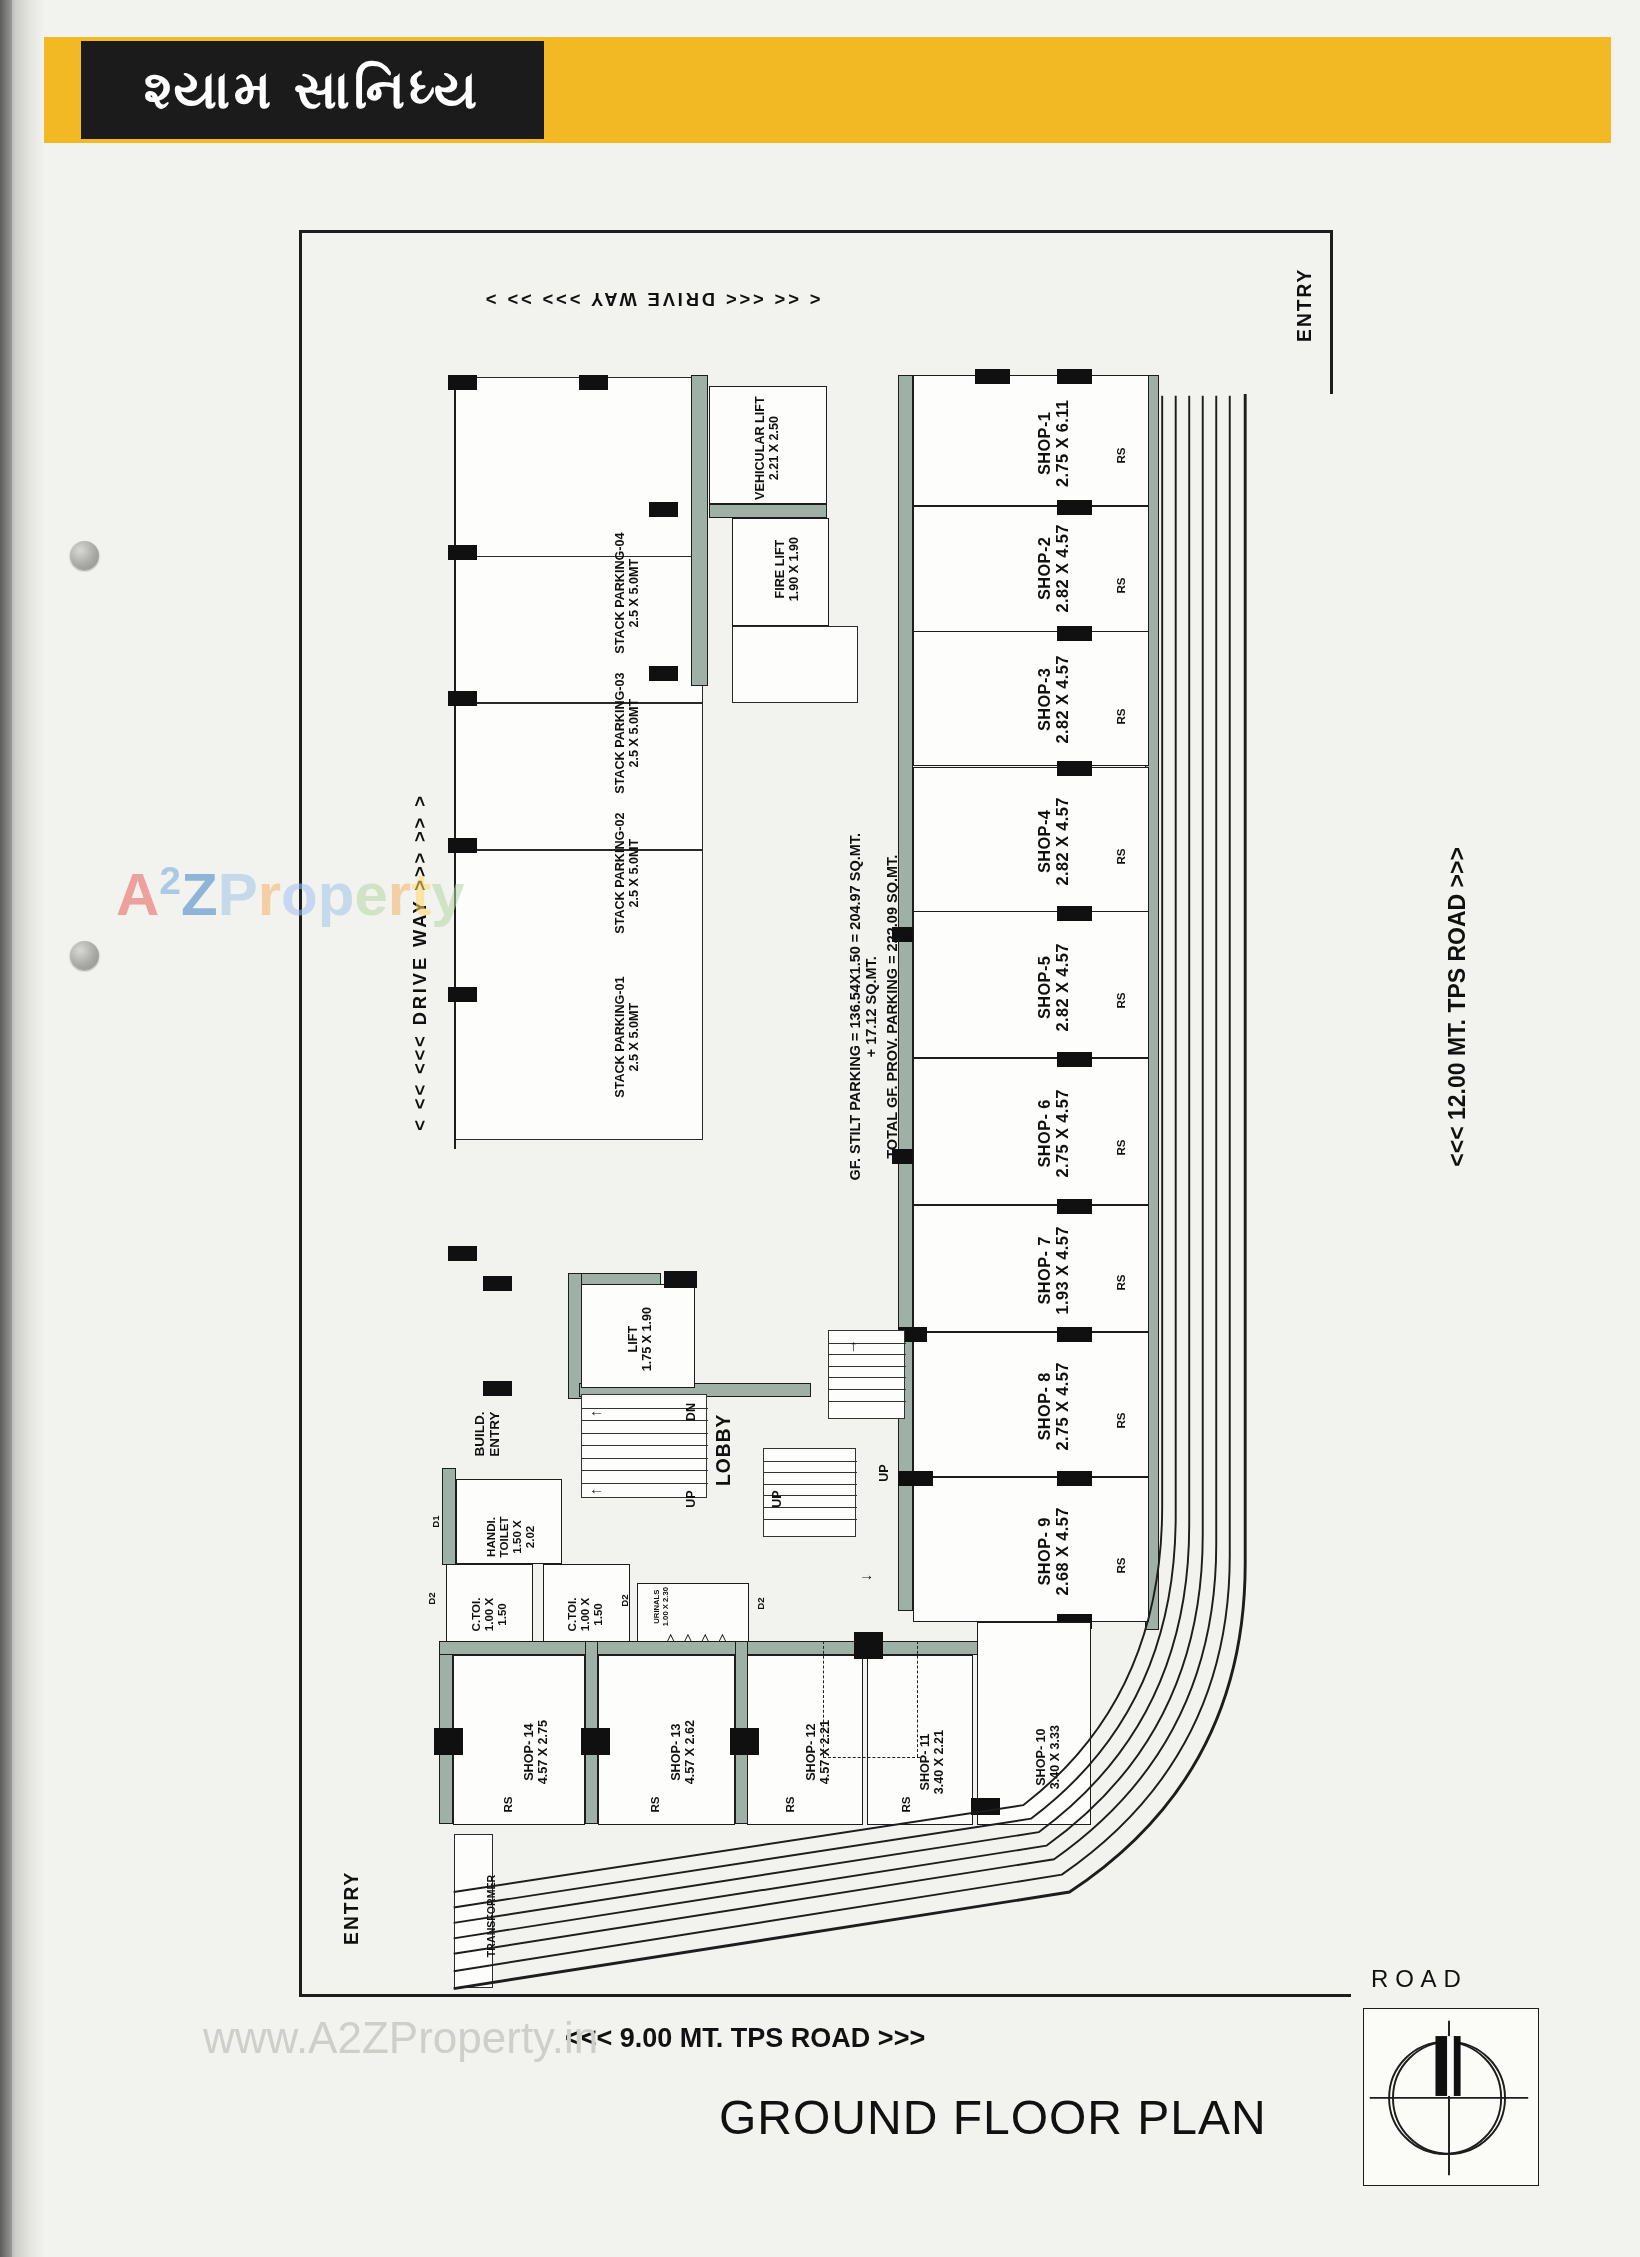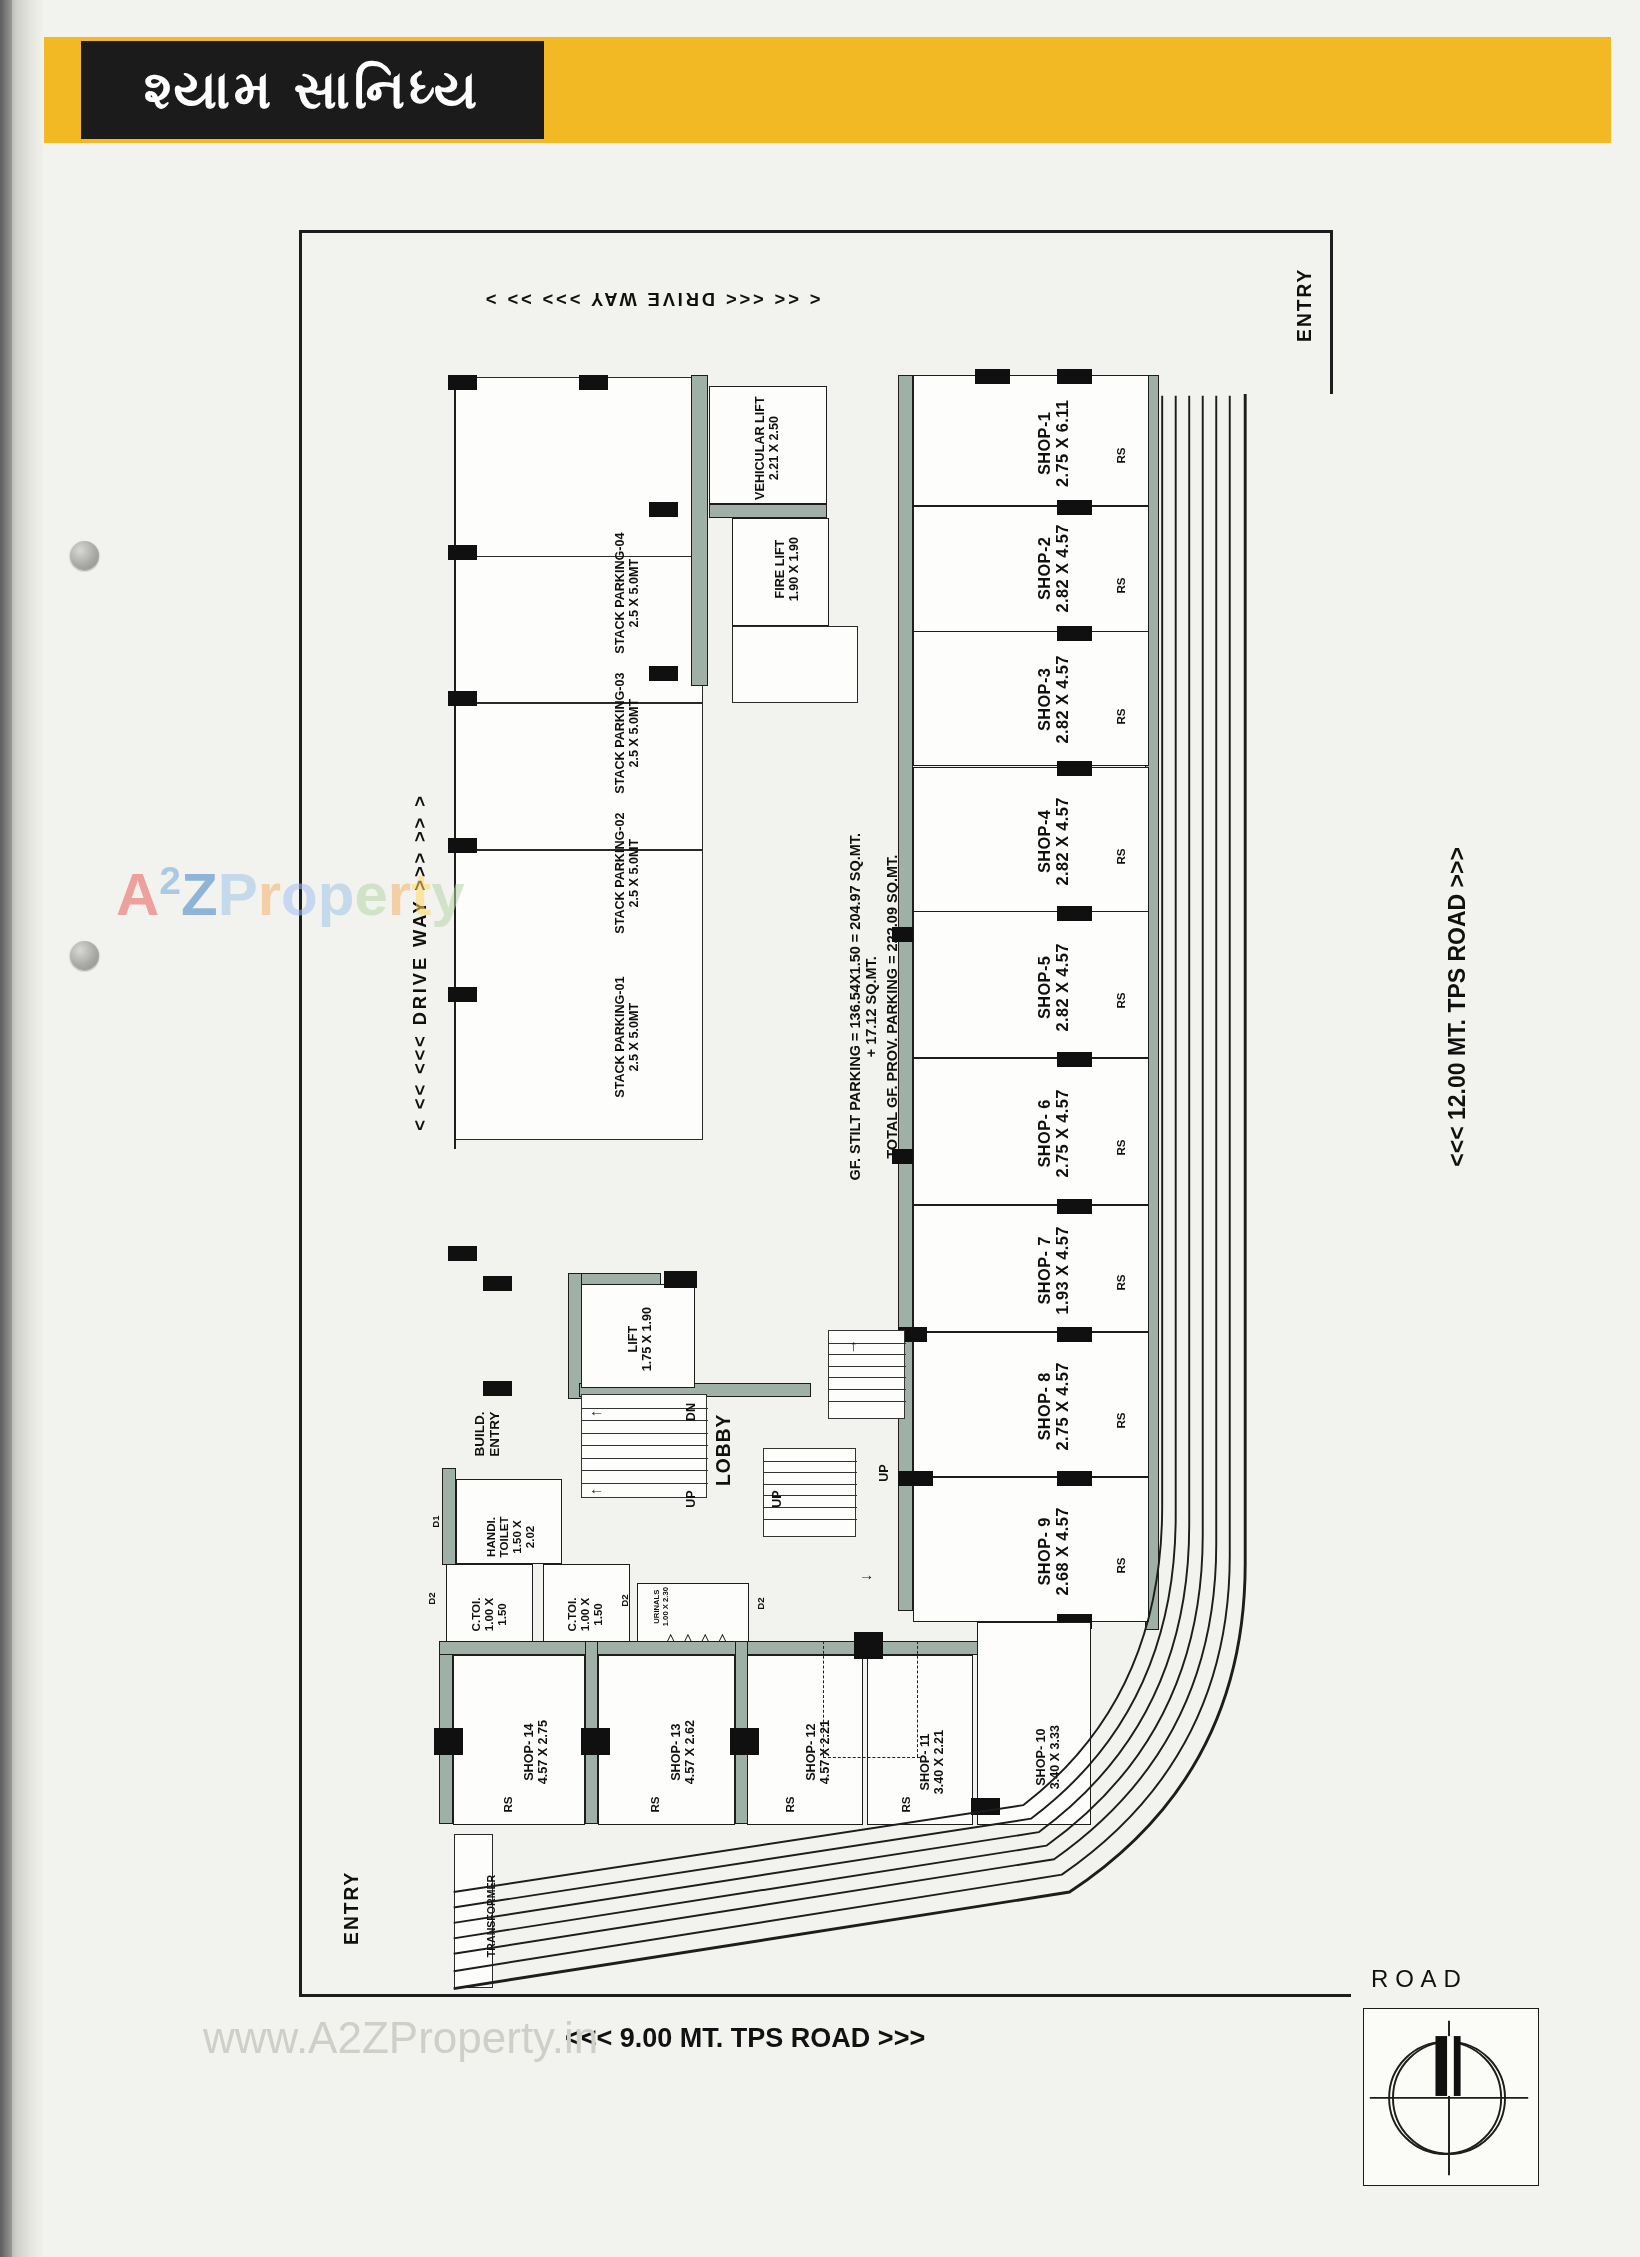--- a/index.html
+++ b/index.html
@@ -465,20 +465,21 @@
       <path d="M 1246 410 L 1246 1590 Q 1246 1796 1084 1912 L 470 2008"></path>
       <path d="M 1260 410 L 1260 1600 Q 1260 1808 1092 1926 L 470 2024"></path>
       <path d="M 1274 410 L 1274 1612 Q 1274 1822 1100 1942 L 470 2042"></path>
     </g>
     <g fill="none" stroke="#1d1d1d" stroke-width="3">
       <path d="M 1290 408 L 1290 1620 Q 1290 1840 1108 1960 L 470 2060"></path>
     </g>
   </svg>
 
   <div id="road-bottom">&lt;&lt;&lt; 9.00 MT. TPS ROAD &gt;&gt;&gt;</div>
+  <div id="title-main">GROUND FLOOR PLAN</div>
 
   <div id="north-label">ROAD</div>
   <div id="north-box">
     <svg width="170" height="172" viewBox="0 0 176 178">
       <circle cx="88" cy="92" r="58" fill="none" stroke="#1d1d1d" stroke-width="2"></circle>
       <circle cx="84" cy="92" r="58" fill="none" stroke="#1d1d1d" stroke-width="2"></circle>
       <line x1="88" y1="12" x2="88" y2="172" stroke="#1d1d1d" stroke-width="2"></line>
       <line x1="6" y1="92" x2="170" y2="92" stroke="#1d1d1d" stroke-width="2"></line>
       <rect x="74" y="28" width="26" height="62" fill="#101010"></rect>
       <rect x="86" y="28" width="7" height="62" fill="#fbfbf8"></rect>

